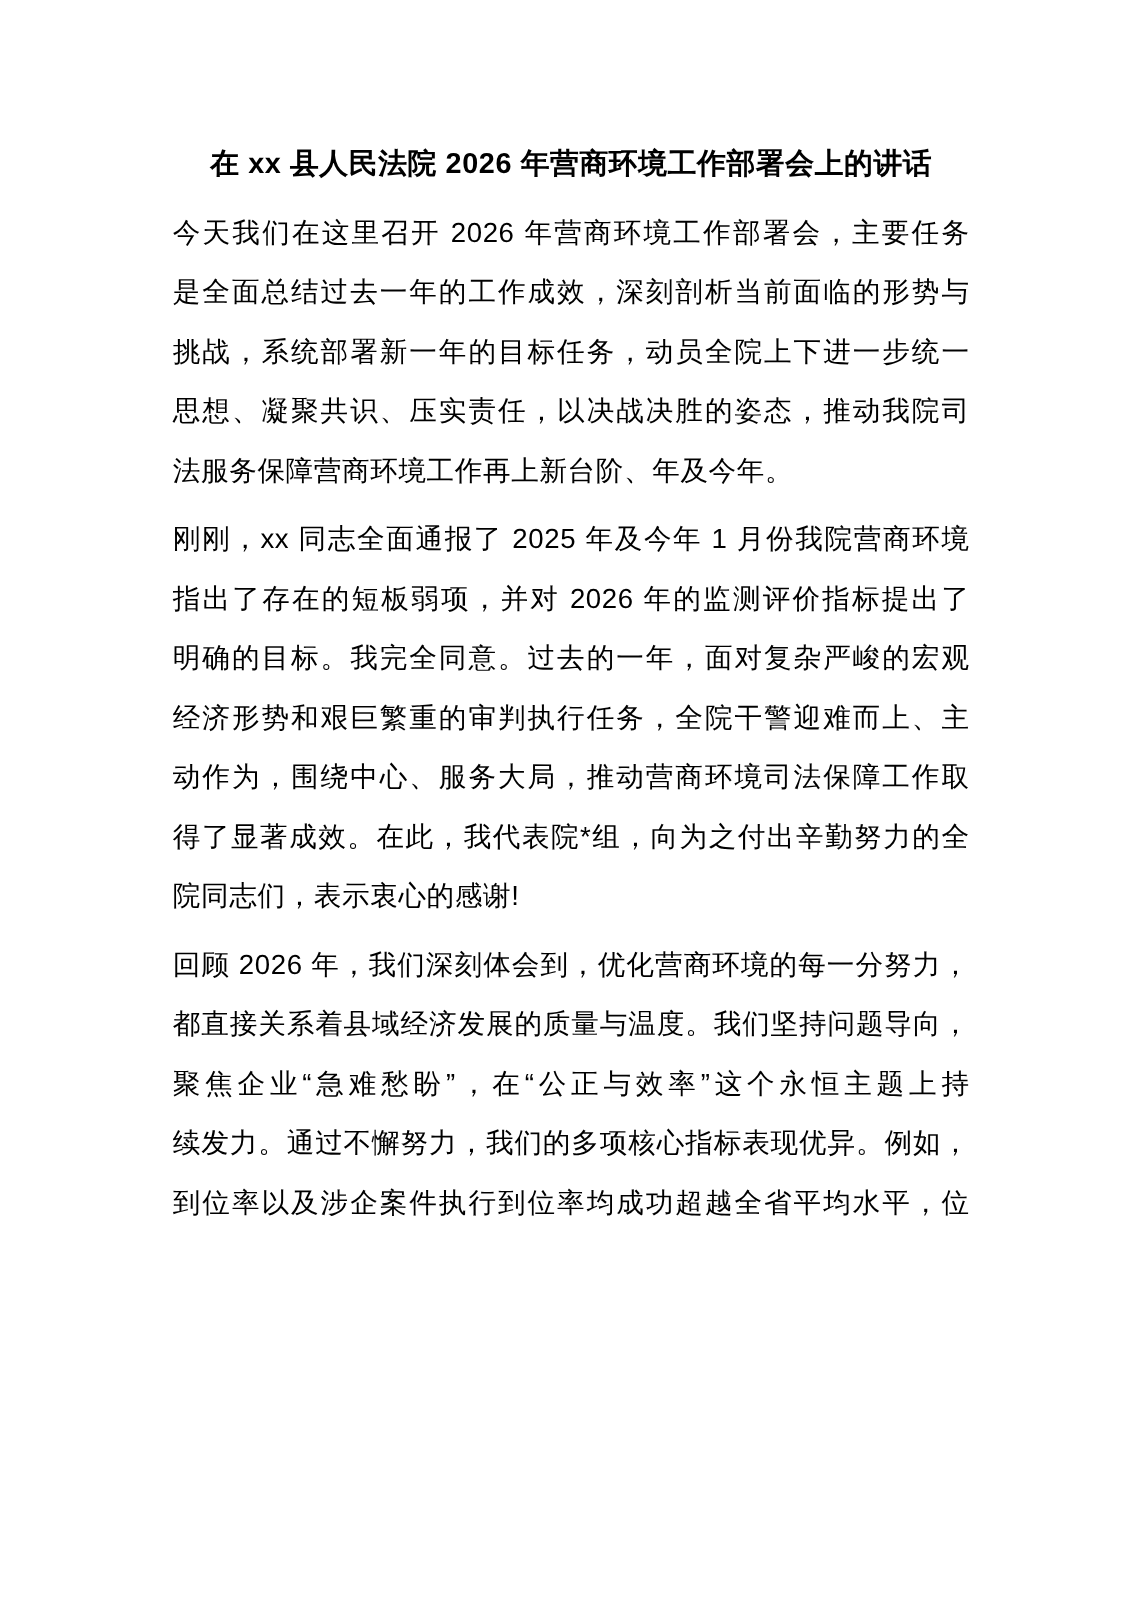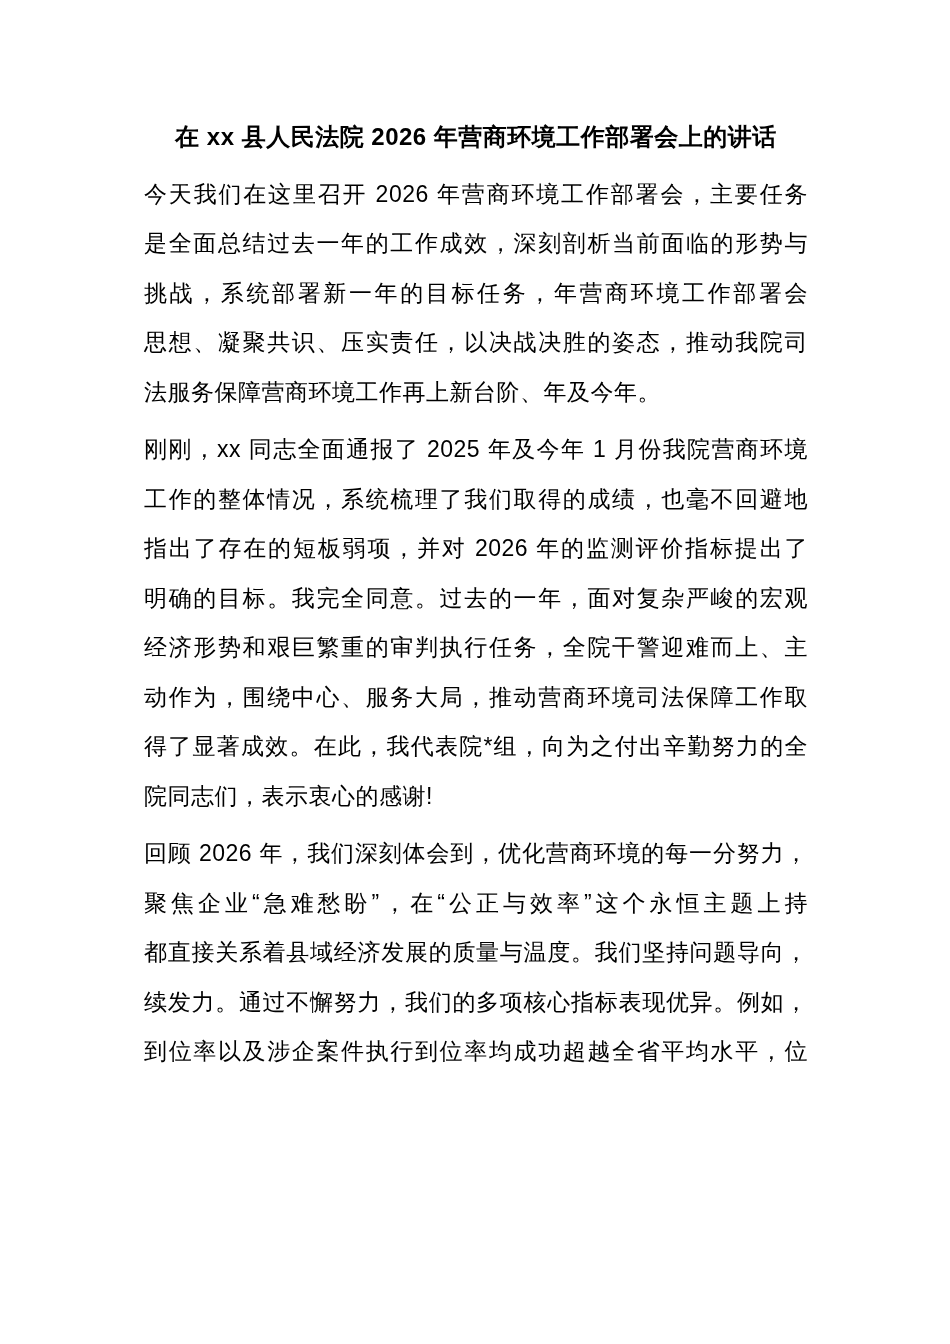--- a/index.html
+++ b/index.html
@@ -44,35 +44,34 @@
   </style>
 </head>
 <body>
 
 <div class="page">
   <div class="doc-title">在 xx 县人民法院 2026 年营商环境工作部署会上的讲话</div>
   <div>
       <div class="paragraph">
         <div class="line">今天我们在这里召开 2026 年营商环境工作部署会，主要任务</div>
         <div class="line">是全面总结过去一年的工作成效，深刻剖析当前面临的形势与</div>
-        <div class="line">挑战，系统部署新一年的目标任务，年营商环境工作部署会</div>
+        <div class="line">挑战，系统部署新一年的目标任务，动员全院上下进一步统一</div>
         <div class="line">思想、凝聚共识、压实责任，以决战决胜的姿态，推动我院司</div>
         <div class="line line-end">法服务保障营商环境工作再上新台阶、年及今年。</div>
       </div>
       <div class="paragraph">
         <div class="line">刚刚，xx 同志全面通报了 2025 年及今年 1 月份我院营商环境</div>
-        <div class="line">工作的整体情况，系统梳理了我们取得的成绩，也毫不回避地</div>
         <div class="line">指出了存在的短板弱项，并对 2026 年的监测评价指标提出了</div>
         <div class="line">明确的目标。我完全同意。过去的一年，面对复杂严峻的宏观</div>
         <div class="line">经济形势和艰巨繁重的审判执行任务，全院干警迎难而上、主</div>
         <div class="line">动作为，围绕中心、服务大局，推动营商环境司法保障工作取</div>
         <div class="line">得了显著成效。在此，我代表院*组，向为之付出辛勤努力的全</div>
         <div class="line line-end">院同志们，表示衷心的感谢!</div>
       </div>
       <div class="paragraph">
         <div class="line">回顾 2026 年，我们深刻体会到，优化营商环境的每一分努力，</div>
+        <div class="line">都直接关系着县域经济发展的质量与温度。我们坚持问题导向，</div>
         <div class="line">聚焦企业“急难愁盼”，在“公正与效率”这个永恒主题上持</div>
-        <div class="line">都直接关系着县域经济发展的质量与温度。我们坚持问题导向，</div>
         <div class="line">续发力。通过不懈努力，我们的多项核心指标表现优异。例如，</div>
         <div class="line">到位率以及涉企案件执行到位率均成功超越全省平均水平，位</div>
       </div>
     </div>
 </div>
 
 </body></html>

